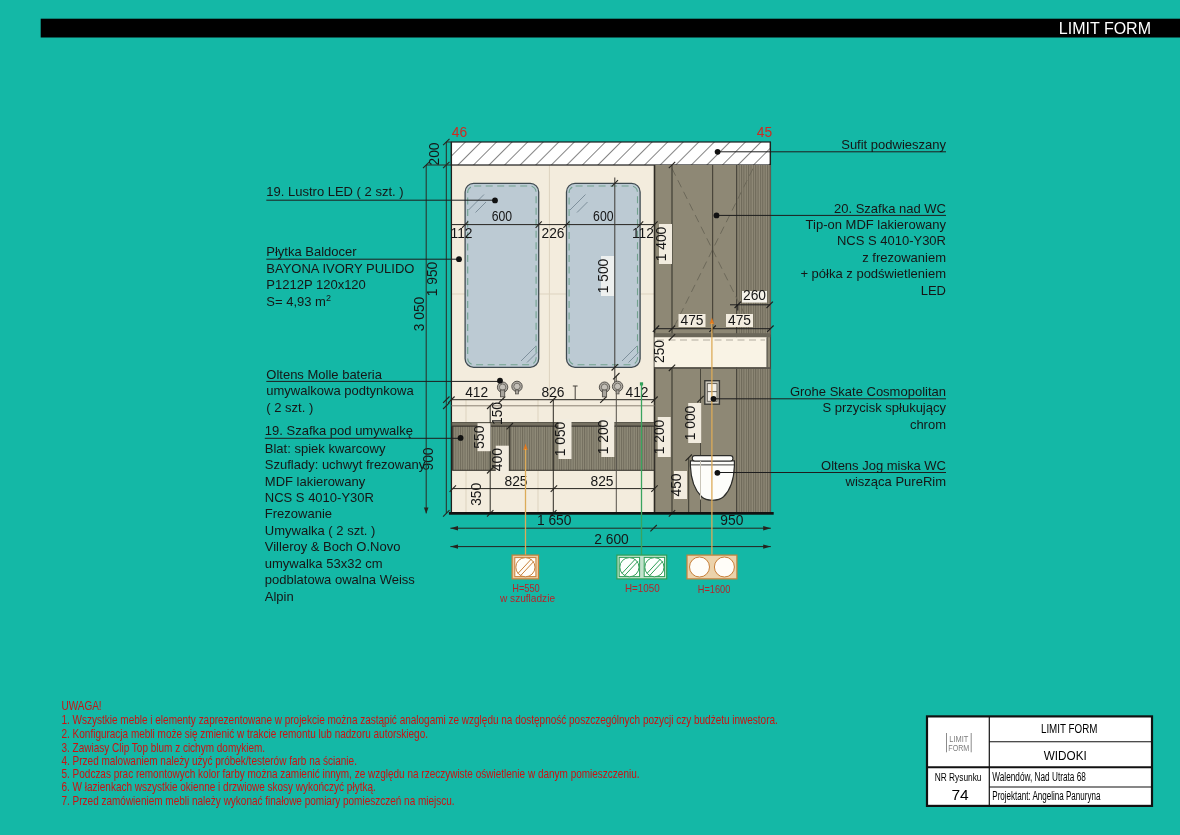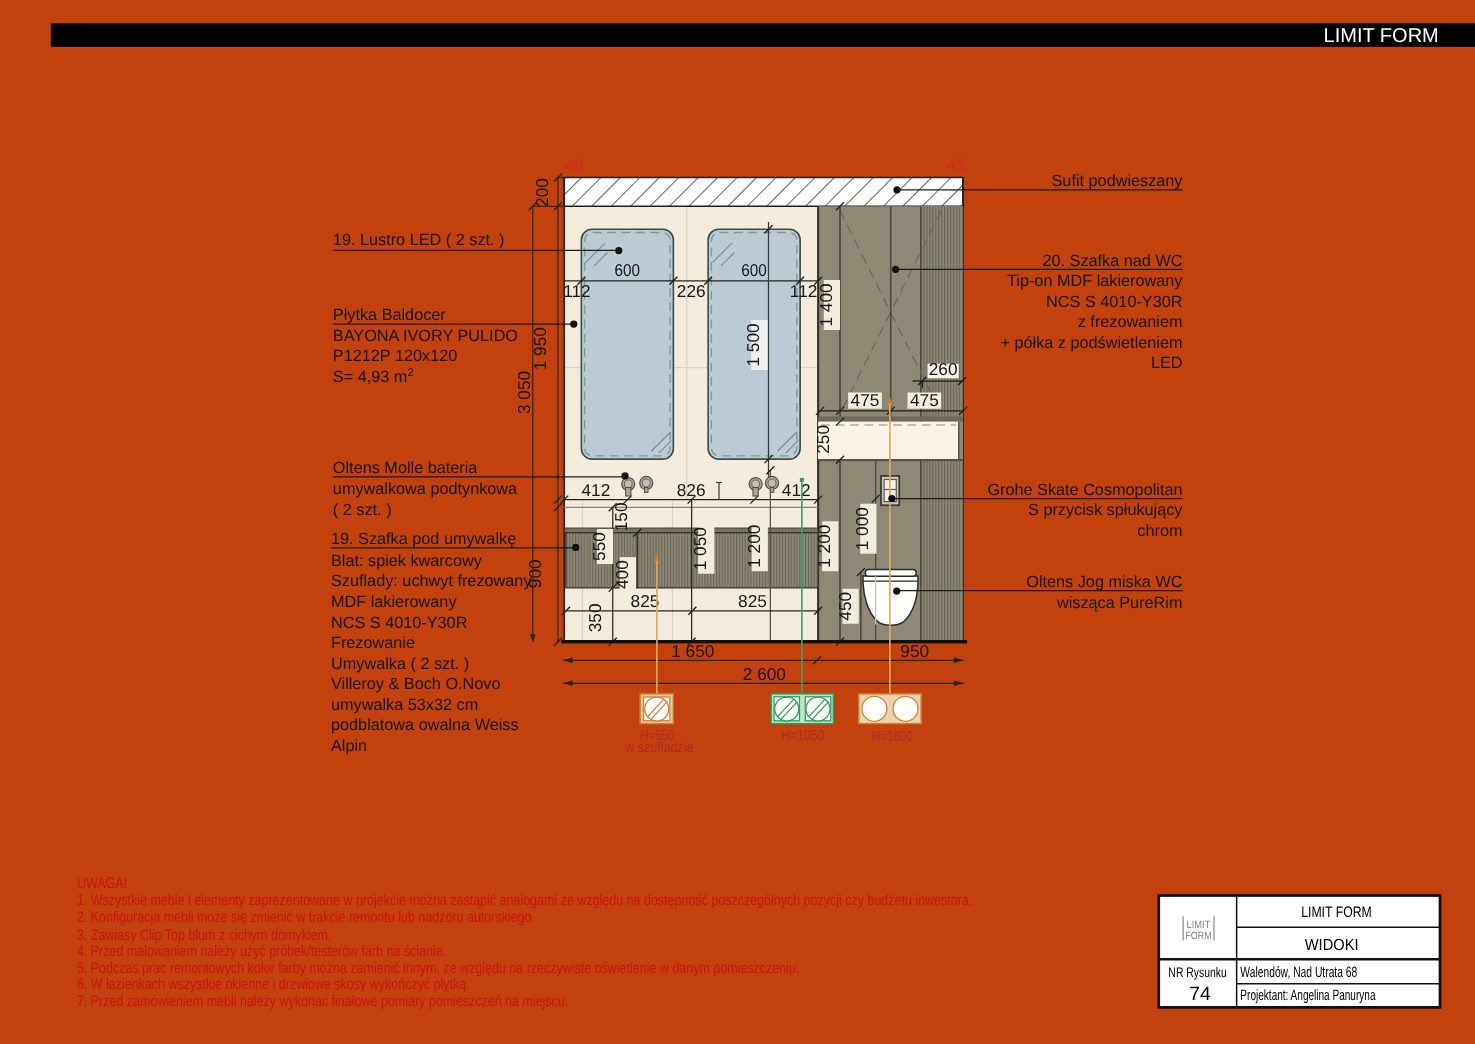--- a/index.html
+++ b/index.html
@@ -1,17 +1,17 @@
 <!DOCTYPE html>
 <html><head>
 <meta charset="utf-8">
 <style>
 html,body{margin:0;padding:0;background:#ffffff;}
 *{box-sizing:border-box;}
-.page{position:relative;width:1180px;height:835px;background:#c2410c;overflow:hidden;font-family:"Liberation Sans",sans-serif;}
+.page{position:relative;width:1180px;height:835px;background:#14b8a6;overflow:hidden;font-family:"Liberation Sans",sans-serif;}
 text{font-family:"Liberation Sans",sans-serif;}
 .dim{font-size:13.8px;fill:#161616;}
 .note{font-size:13px;fill:#161616;}
 .red{fill:#cf2a21;}
 </style>
 </head>
 <body>
 <div class="page">
 <svg width="1180" height="835" viewBox="0 0 1180 835">
 <defs>

